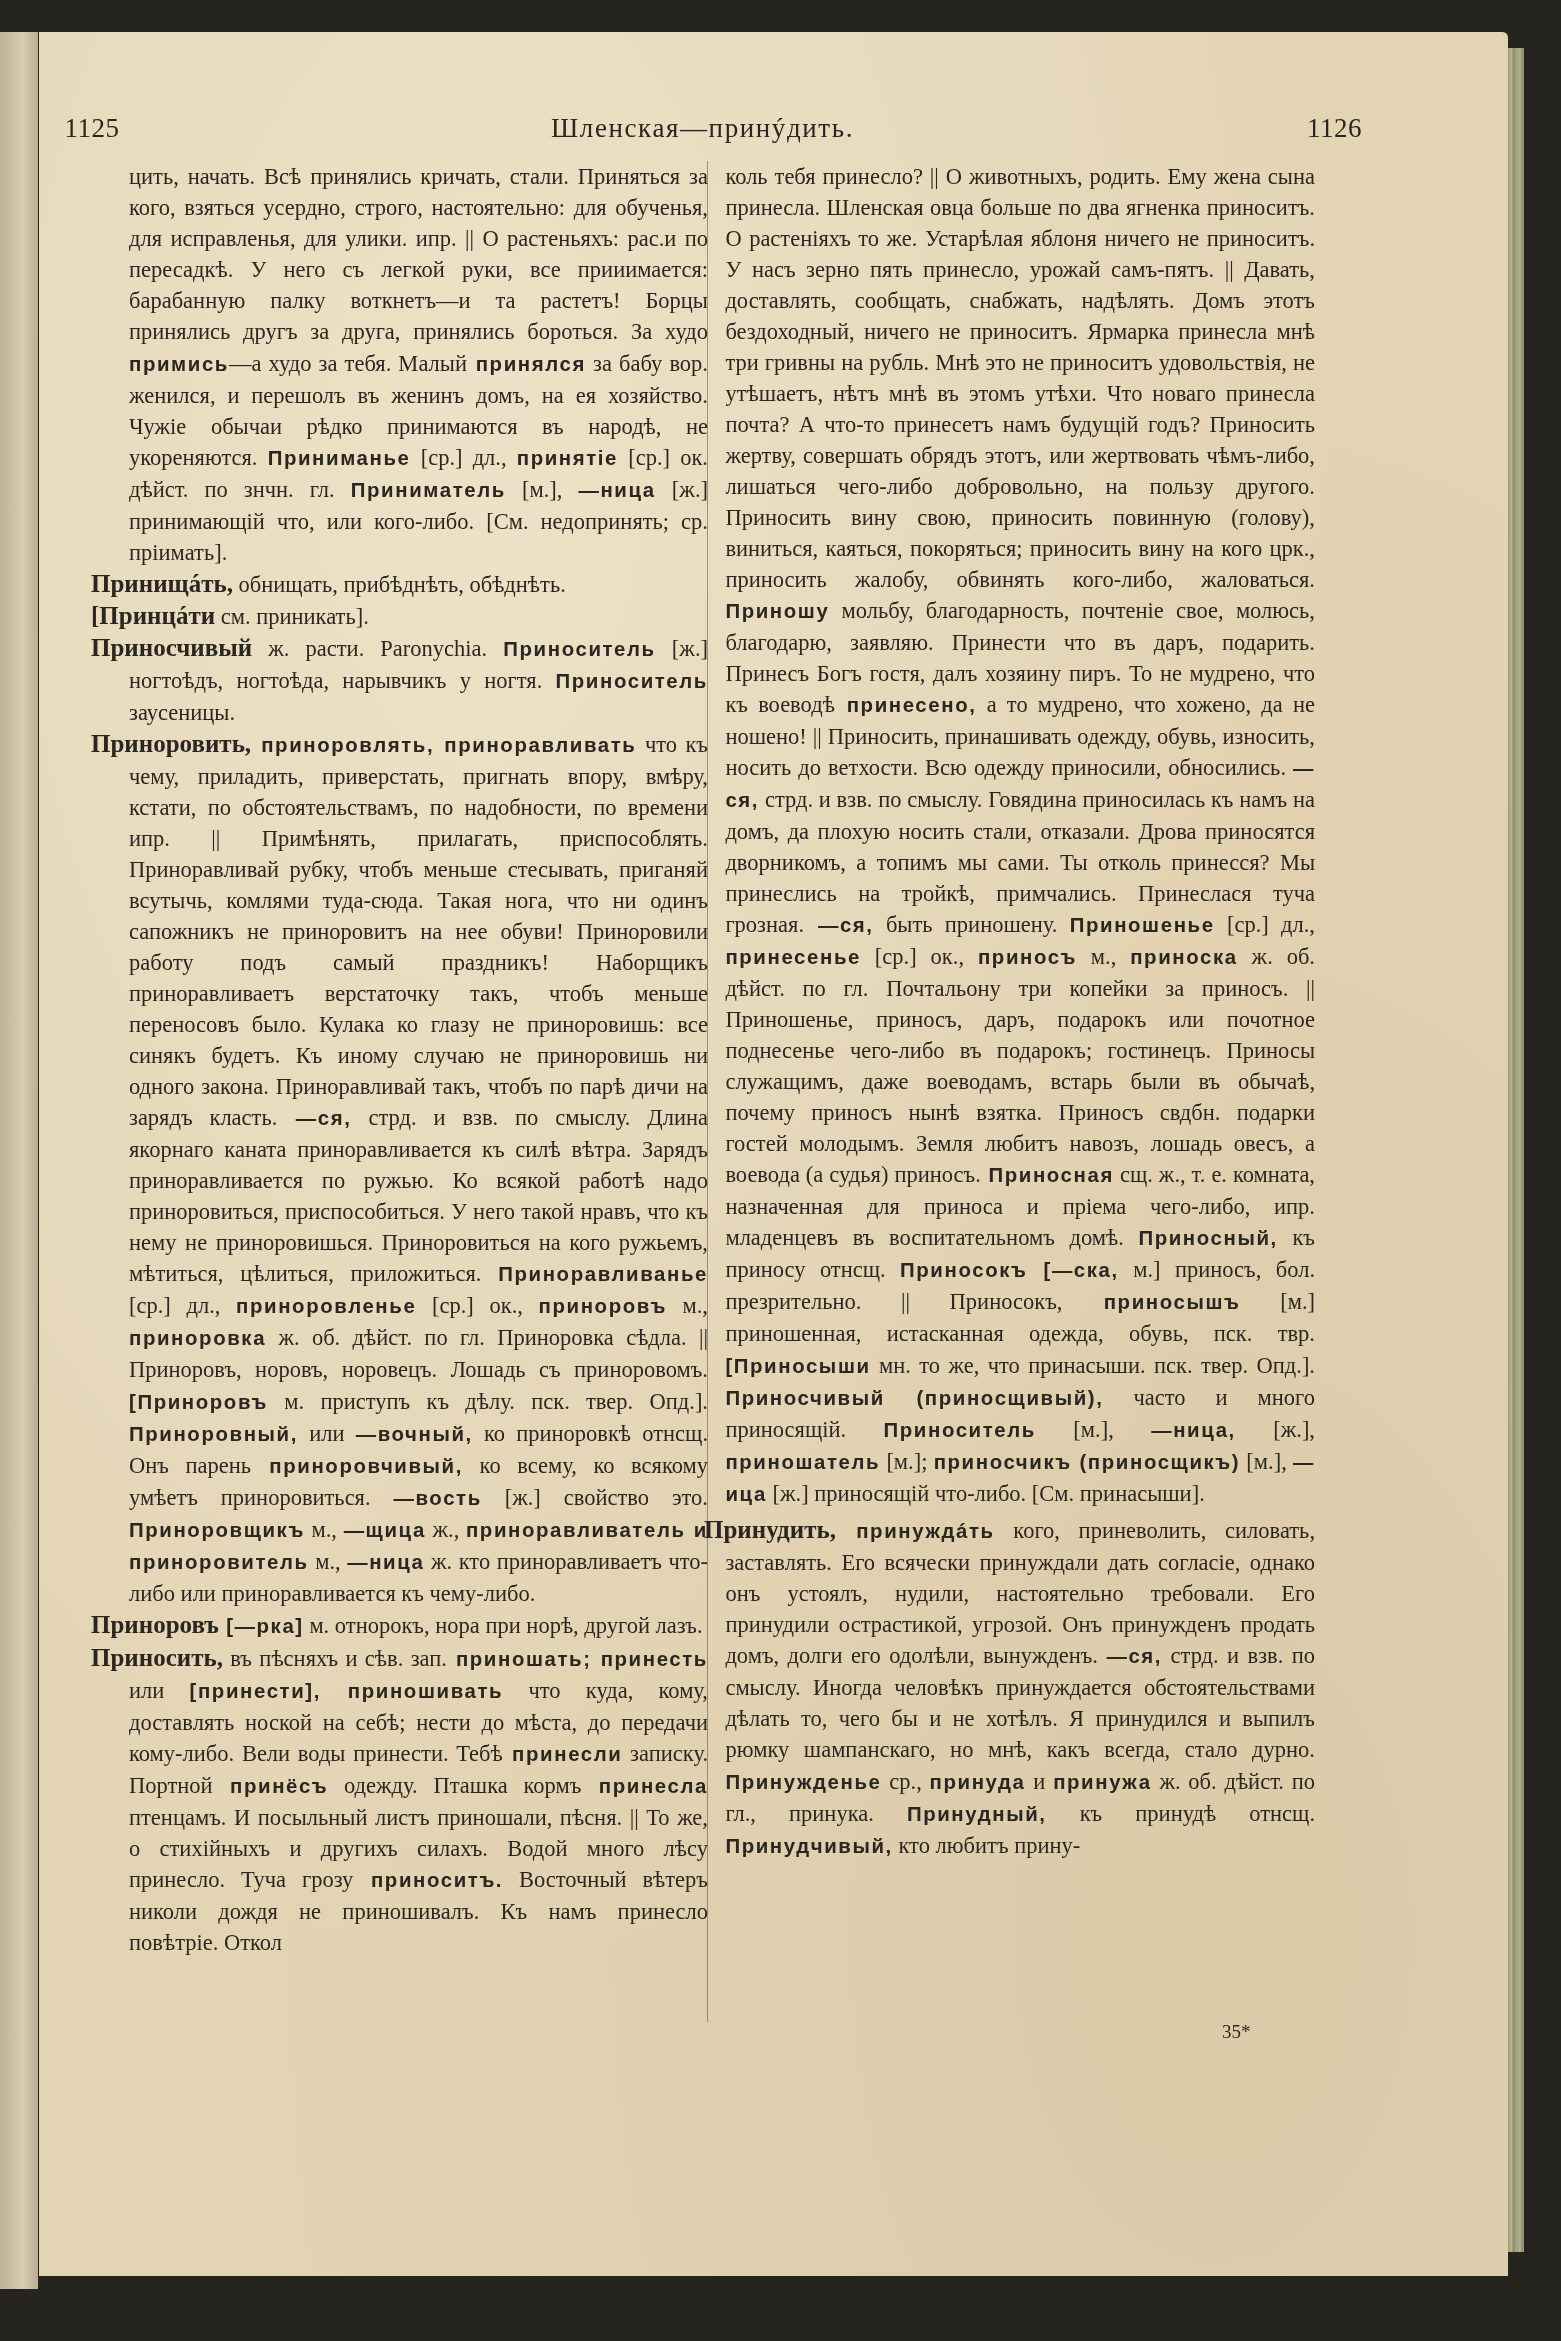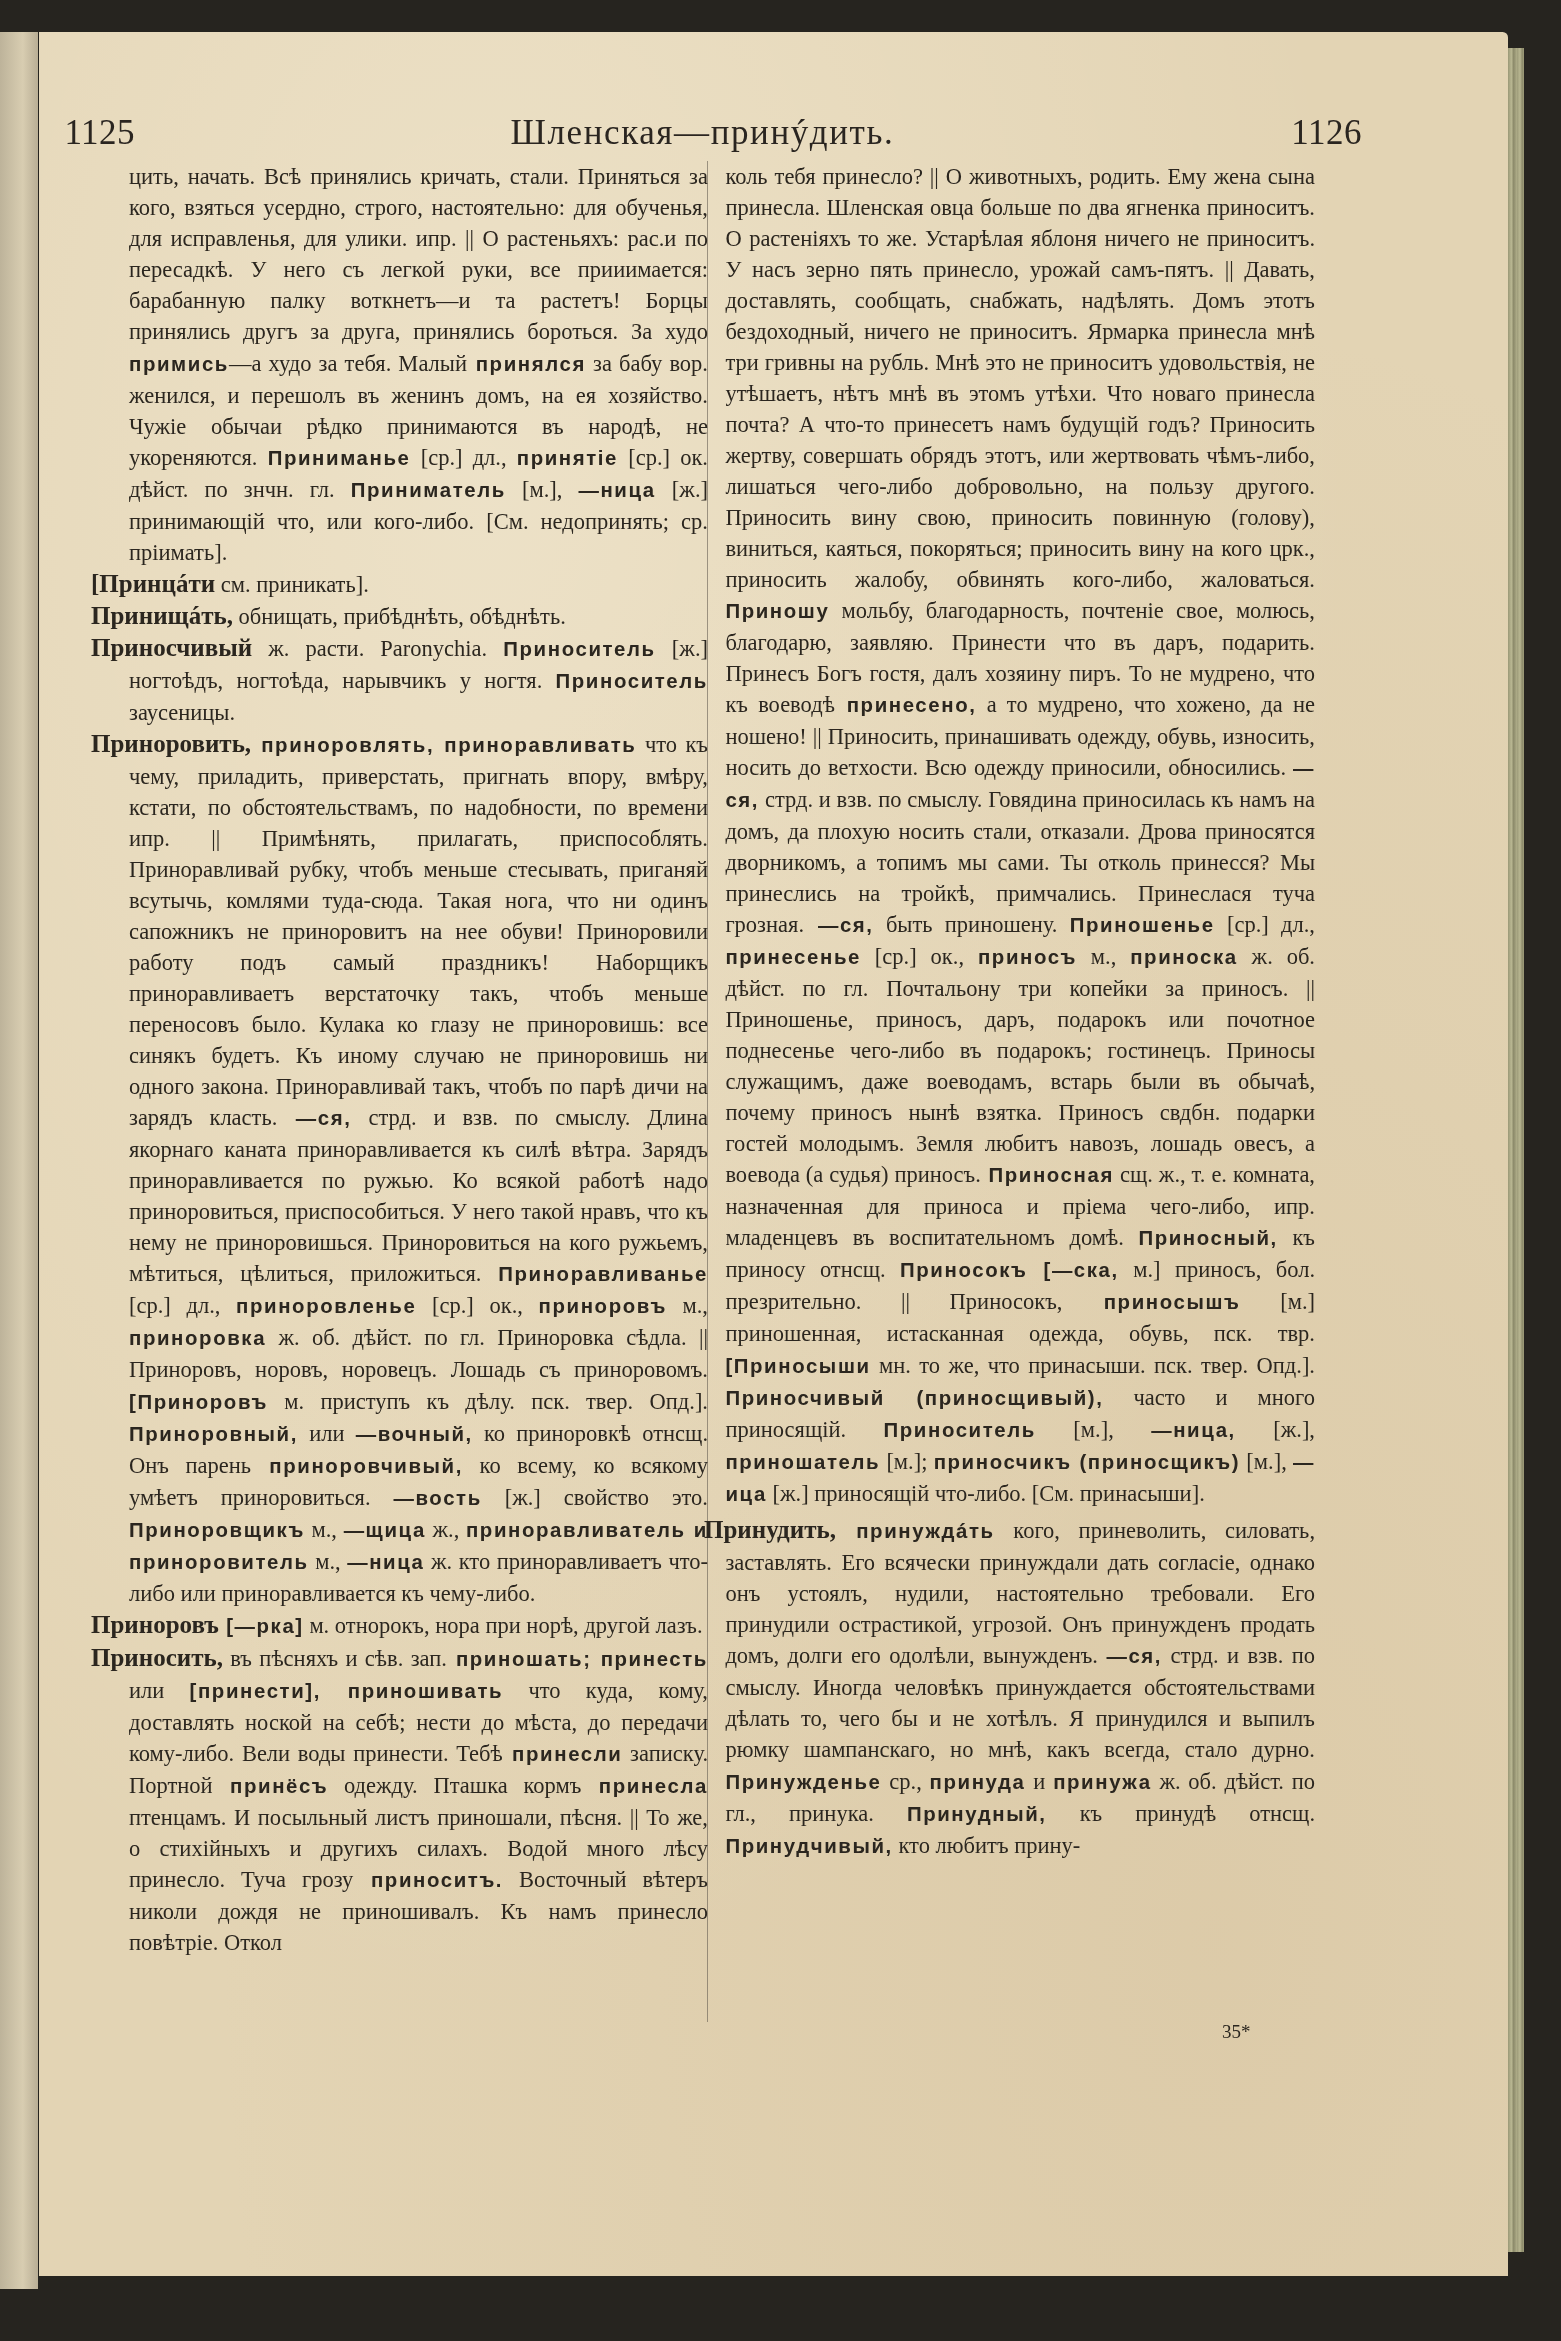--- a/index.html
+++ b/index.html
@@ -19,21 +19,21 @@
       radial-gradient(ellipse at 30% 20%, rgba(255,250,235,0.35), transparent 60%),
       radial-gradient(ellipse at 80% 85%, rgba(200,175,135,0.25), transparent 60%);
     border-top-right-radius: 5.4px;
   }
   .page-edges {
     position: absolute; left: 1491px; top: 48px; width: 33px; height: 2204px;
     background: repeating-linear-gradient(90deg, #9c9a78 0px, #b9b792 3.2px, #8c8a6a 5.4px, #aeac88 8.6px);
   }
   .header {
     position: absolute; left: 43px; top: 113px; width: 1319px; height: 43px;
-    font-family: "Liberation Serif", serif; font-size: 35px; color: #2a2520;
+    font-family: "Liberation Serif", serif; font-size: 27px; color: #2a2520;
     letter-spacing: 0.5px;
   }
   .header .pnum-left { position: absolute; left: 21.4px; top: 0; }
   .header .title { position: absolute; left: 0; right: 0; text-align: center; top: 0; letter-spacing: 1.6px; }
   .header .pnum-right { position: absolute; right: 0; top: 0; }
   .col {
     position: absolute; top: 161px; width: 617px;
     font-size: 22.5px; line-height: 31px; color: #2b261f;
     text-align: justify;
   }
@@ -63,24 +63,24 @@
   <span class="pnum-left">1125</span>
   <span class="title">Шленская—принýдить.</span>
   <span class="pnum-right">1126</span>
 </div>
 
 <div class="col left">
   <p class="entry" style="margin:0;padding-left:38px;">
     <span>цить, начать. </span><span class="it">Всѣ принялись кричать,</span><span> стали. </span><span class="it">Приняться</span><span> за кого, взяться усердно, строго, настоятельно: для обученья, для исправленья, для улики. ипр. || О растеньяхъ: рас.и по пересадкѣ. </span><span class="it">У него съ легкой руки, все прииимается: барабанную палку воткнетъ—и та растетъ! Борцы принялись другъ за друга, принялись бороться. За худо</span><span class="bold"> примись</span><span class="it">—а худо за тебя. Малый</span><span class="bold"> принялся</span><span class="it"> за бабу</span><span> вор. женился, и перешолъ въ женинъ домъ, на ея хозяйство. </span><span class="it">Чужіе обычаи рѣдко принимаются въ народѣ,</span><span> не укореняются. </span><span class="bold">Приниманье</span><span> [ср.] дл., </span><span class="bold">принятіе</span><span> [ср.] ок. дѣйст. по знчн. гл. </span><span class="bold">Приниматель</span><span> [м.], </span><span class="bold">—ница</span><span> [ж.] принимающій что, или кого-либо. [См. </span><span class="it">недопринять;</span><span> ср. </span><span class="it">пріимать</span><span>].</span>
   </p>
   <p class="entry hang">
-    <span class="head-word">[Принцáти</span><span> см. </span><span class="it">приникать</span><span>].</span>
+    <span class="head-word">Принищáть,</span><span> обнищать, прибѣднѣть, обѣднѣть.</span>
   </p>
   <p class="entry hang">
-    <span class="head-word">Принищáть,</span><span> обнищать, прибѣднѣть, обѣднѣть.</span>
+    <span class="head-word">[Принцáти</span><span> см. </span><span class="it">приникать</span><span>].</span>
   </p>
   <p class="entry hang">
     <span class="head-word">Приносчивый</span><span> ж. расти. Paronychia. </span><span class="bold">Приноситель</span><span> [ж.] ногтоѣдъ, ногтоѣда, нарывчикъ у ногтя. </span><span class="bold">Приноситель</span><span class="it"> заусеницы.</span>
   </p>
   <p class="entry hang">
     <span class="head-word">Приноровить,</span><span class="bold"> приноровлять,</span><span class="bold"> приноравливать</span><span> что къ чему, приладить, приверстать, пригнать впору, вмѣру, кстати, по обстоятельствамъ, по надобности, по времени ипр. || Примѣнять, прилагать, приспособлять. </span><span class="it">Приноравливай рубку, чтобъ меньше стесывать, приганяй всутычь,</span><span> комлями туда-сюда. </span><span class="it">Такая нога, что ни одинъ сапожникъ не приноровитъ на нее обуви! Приноровили работу подъ самый праздникъ! Наборщикъ приноравливаетъ верстаточку такъ, чтобъ меньше переносовъ было. Кулака ко глазу не приноровишь:</span><span> все синякъ будетъ. </span><span class="it">Къ иному случаю не приноровишь ни одного закона. Приноравливай такъ, чтобъ по парѣ дичи на зарядъ класть.</span><span class="bold"> —ся,</span><span> стрд. и взв. по смыслу. </span><span class="it">Длина якорнаго каната приноравливается къ силѣ вѣтра. Зарядъ приноравливается по ружью. Ко всякой работѣ надо приноровиться,</span><span> приспособиться. </span><span class="it">У него такой нравъ, что къ нему не приноровишься. Приноровиться на кого ружьемъ,</span><span> мѣтиться, цѣлиться, приложиться. </span><span class="bold">Приноравливанье</span><span> [ср.] дл., </span><span class="bold">приноровленье</span><span> [ср.] ок., </span><span class="bold">приноровъ</span><span> м., </span><span class="bold">приноровка</span><span> ж. об. дѣйст. по гл. </span><span class="it">Приноровка сѣдла. || Приноровъ,</span><span> норовъ, норовецъ. </span><span class="it">Лошадь съ приноровомъ.</span><span class="bold"> [Приноровъ</span><span> м. приступъ къ дѣлу. </span><span class="it">пск. твер.</span><span> Опд.]. </span><span class="bold">Приноровный,</span><span> или </span><span class="bold">—вочный,</span><span> ко приноровкѣ отнсщ. </span><span class="it">Онъ парень</span><span class="bold"> приноровчивый,</span><span> ко всему, ко всякому умѣетъ приноровиться. </span><span class="bold">—вость</span><span> [ж.] свойство это. </span><span class="bold">Приноровщикъ</span><span> м., </span><span class="bold">—щица</span><span> ж., </span><span class="bold">приноравливатель и приноровитель</span><span> м., </span><span class="bold">—ница</span><span> ж. кто приноравливаетъ что-либо или приноравливается къ чему-либо.</span>
   </p>
   <p class="entry hang">
     <span class="head-word">Приноровъ</span><span class="bold"> [—рка]</span><span> м. отнорокъ, нора при норѣ, другой лазъ.</span>
   </p>

